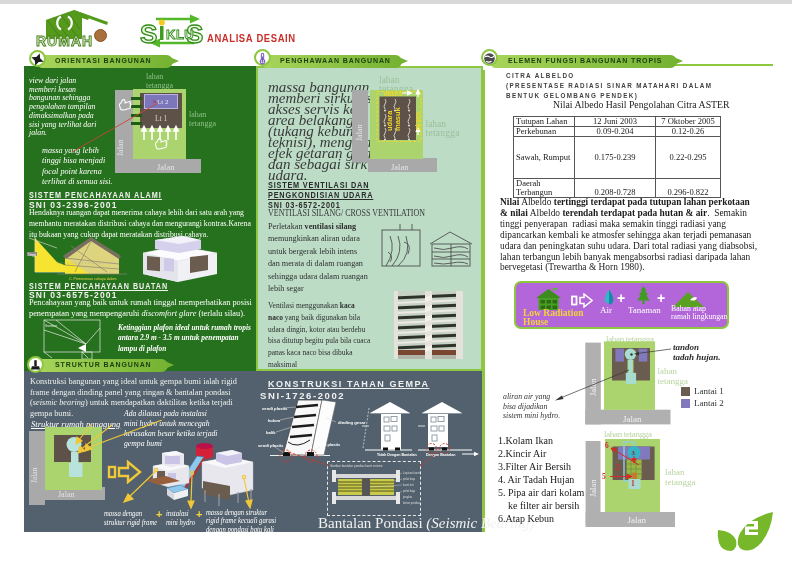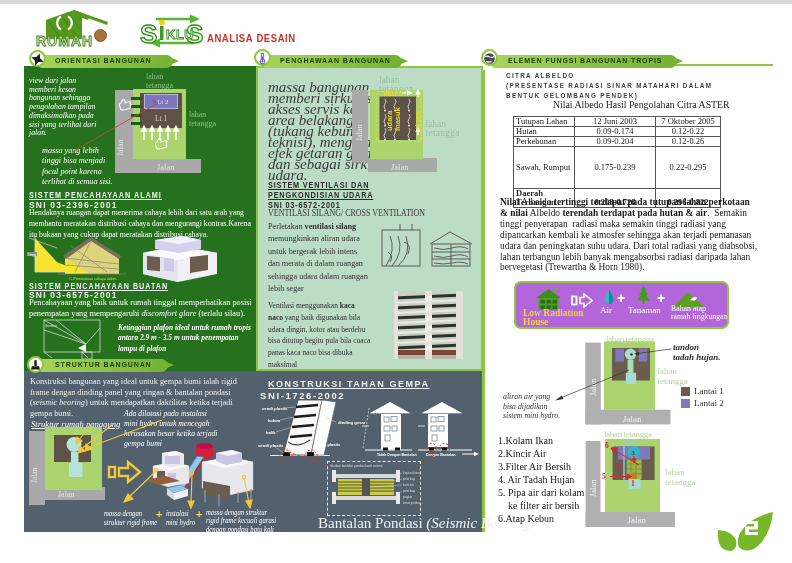--- a/index.html
+++ b/index.html
@@ -547,35 +547,30 @@
       <col style="width:81px">
       <col style="width:65px">
     </colgroup>
 <tbody>
 <tr style="height:10px;">
         <td style="border:1px solid #555;padding:0 0 0 2px;">Tutupan Lahan</td>
         <td style="border:1px solid #555;text-align:center;padding:0;">12 Juni 2003</td>
         <td style="border:1px solid #555;text-align:center;padding:0;">7 Oktober 2005</td>
       </tr>
 <tr style="height:10px;">
-        <td style="border:1px solid #555;padding:0 0 0 2px;">Hutan</td>
-        <td style="border:1px solid #555;text-align:center;padding:0;">0.09-0.174</td>
-        <td style="border:1px solid #555;text-align:center;padding:0;">0.12-0.22</td>
-      </tr>
-<tr style="height:10px;">
         <td style="border:1px solid #555;padding:0 0 0 2px;">Perkebunan</td>
         <td style="border:1px solid #555;text-align:center;padding:0;">0.09-0.204</td>
         <td style="border:1px solid #555;text-align:center;padding:0;">0.12-0.26</td>
       </tr>
 <tr style="height:10px;">
         <td style="border:1px solid #555;padding:0 0 0 2px;margin-top:48px;">Sawah, Rumput</td>
         <td style="border:1px solid #555;text-align:center;padding:16px;">0.175-0.239</td>
         <td style="border:1px solid #555;text-align:center;padding:0;">0.22-0.295</td>
       </tr>
-<tr style="height:19px;font-weight:bold;">
+<tr style="height:19px;">
         <td style="border:1px solid #555;padding:0 0 0 2px;line-height:9px;">Daerah<br>Terbangun</td>
         <td style="border:1px solid #555;text-align:center;vertical-align:bottom;padding:0;">0.208-0.728</td>
         <td style="border:1px solid #555;text-align:center;vertical-align:bottom;padding:0;">0.296-0.822</td>
       </tr>
 </tbody>
   </table>
 
 <div id="rpara" class="abs serif" style="left:500px;top:197px;transform:scaleX(0.97);transform-origin:0 0;color:#1a1a1a;font-size:9.7px;line-height:10.9px;white-space:nowrap;"><b>Nilai</b> Albeldo <b>tertinggi terdapat pada tutupan lahan perkotaan</b><br><b>&amp; nilai</b> Albeldo <b>terendah terdapat pada hutan &amp; air</b>.&nbsp; Semakin<br>tinggi penyerapan&nbsp; radiasi maka semakin tinggi radiasi yang<br>dipancarkan kembali ke atmosfer sehingga akan terjadi pemanasan<br>udara dan peningkatan suhu udara. Dari total radiasi yang diabsobsi,<br>lahan terbangun lebih banyak mengabsorbsi radiasi daripada lahan<br>bervegetasi (Trewartha &amp; Horn 1980).</div>
 
 <div class="abs" style="left:514px;top:281px;width:211px;height:44px;background:#b266d9;border:2.5px solid #8dc63f;border-radius:7px;">

